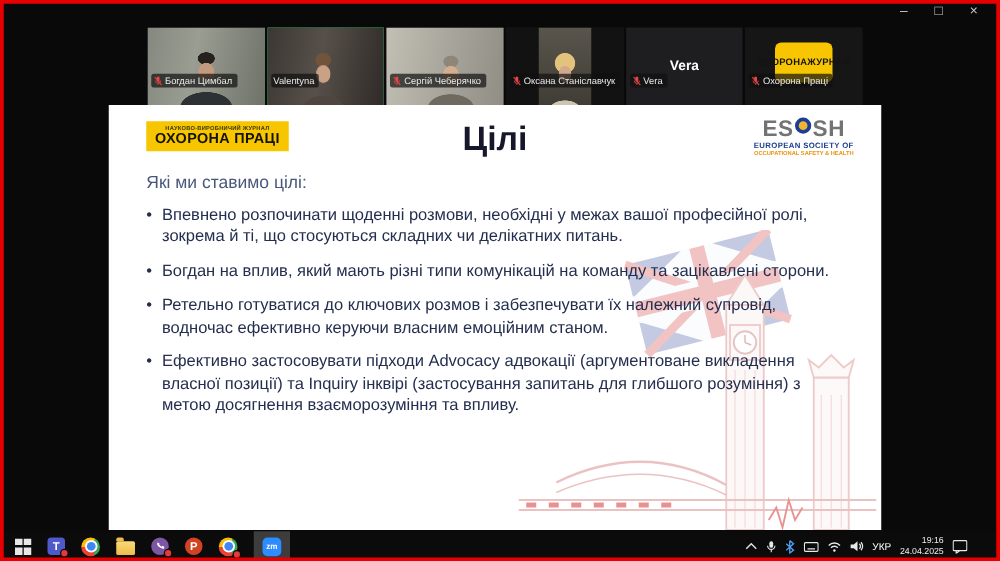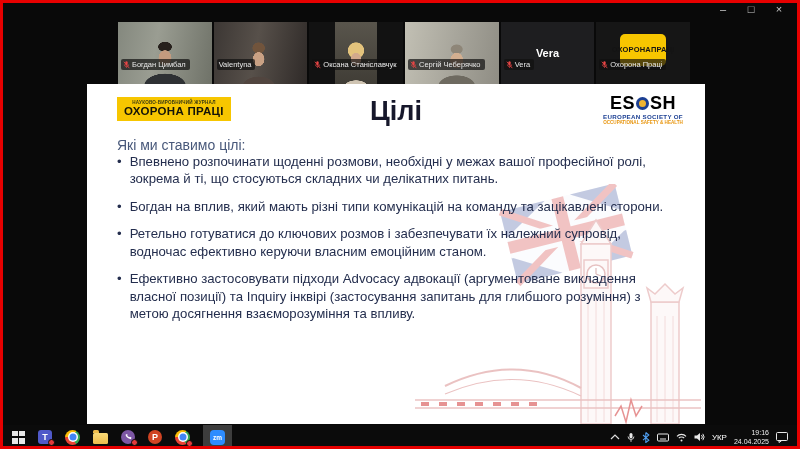--- a/index.html
+++ b/index.html
@@ -55,28 +55,28 @@
   .mic-off { flex:0 0 auto; }
 
   
   .slide { position:absolute; left:87px; top:84px; width:618px; height:340px; background:#fff; z-index:1; overflow:hidden; }
   .journal-logo { position:absolute; left:30px; top:13px; background:#f7c600; padding:3px 7px 4px; text-align:center; z-index:2; }
   .journal-tagline { font-size:4.6px; font-weight:bold; color:#3a3a12; letter-spacing:0.2px; }
   .journal-title { font-size:11.5px; font-weight:800; color:#131308; letter-spacing:0.3px; }
   .slide-title { position:absolute; left:0; right:0; top:12px; text-align:center;
     font-size:27px; font-weight:700; color:#16172b; z-index:2; }
   .esosh { position:absolute; right:14px; top:10px; width:96px; text-align:center; z-index:2; }
-  .esosh-main { display:flex; align-items:center; justify-content:center; font-size:18px;
-    font-weight:800; color:#000000; letter-spacing:0.5px; line-height:1; }
+  .esosh-main { display:flex; justify-content:center; font-size:18px;
+    font-weight:800; color:#737373; letter-spacing:0.5px; line-height:1; }
   .esosh-globe { width:13px; height:13px; border-radius:50%; background:#f0b432;
     border:3px solid #1b3f93; margin:0 1px; }
   .esosh-line1 { font-size:6.2px; font-weight:bold; color:#1b3f93; letter-spacing:0.3px; margin-top:1px; }
   .esosh-line2 { font-size:4.6px; font-weight:bold; color:#e8960f; }
   .slide-heading { position:absolute; left:30px; top:53px; font-size:14px; color:#48587a; z-index:2; }
-  .bullets { position:absolute; left:30px; top:69px; width:558px; z-index:2; }
+  .bullets { position:absolute; left:30px; top:79px; width:558px; z-index:2; }
   .bullet { display:flex; gap:8px; margin-bottom:10px; font-size:13.2px; line-height:1.32; color:#242e4e; }
   .dot { flex:0 0 auto; }
   .dot::before { content:"•"; }
   .decor { position:absolute; right:0; bottom:0; z-index:1; opacity:0.6; }
 
   
   .taskbar { position:absolute; left:0; right:0; bottom:0; height:24px; background:#0b0b0b;
     display:flex; align-items:center; z-index:40; }
   .task-apps { display:flex; align-items:center; gap:13px; padding-left:12px; height:100%; }
   .app { position:relative; display:flex; align-items:center; justify-content:center; cursor:pointer; }
@@ -94,21 +94,21 @@
     border-radius:1.5px; position:relative; margin-top:2px; }
   .folder-icon::before { content:""; position:absolute; top:-2.5px; left:0; width:6px; height:3px;
     background:#eebd4c; border-radius:1.5px 1.5px 0 0; }
   .viber-icon { width:14px; height:14px; border-radius:50%; background:#7d57a4;
     display:flex; align-items:center; justify-content:center; }
   .ppt-icon { width:14px; height:14px; border-radius:50%; background:#d04423; color:#fff;
     font-size:9px; font-weight:bold; display:flex; align-items:center; justify-content:center; }
   .zoom-tile { height:100%; display:flex; align-items:center; padding:0 7px; background:#3d3d3d; }
   .zoom-icon { width:15px; height:15px; border-radius:4px; background:#2d8cff; color:#fff;
     font-size:6.5px; font-weight:bold; display:flex; align-items:center; justify-content:center; }
-  .tray { margin-left:auto; display:flex; align-items:center; gap:7px; padding-right:12px; }
+  .tray { margin-left:auto; display:flex; align-items:center; gap:7px; padding-right:26px; }
   .tray-lang { color:#fff; font-size:8px; }
   .clock { color:#eee; font-size:7px; line-height:1.3; text-align:right; }
 </style>
 </head>
 <body>
 
 <div class="share-border"></div>
 
 <div class="window-controls">
   <span>–</span>
@@ -132,42 +132,42 @@
   </div>
 
   <div class="tile active">
     <div class="video v2"></div>
     <div class="name-tag">
       <span>Valentyna</span>
     </div>
   </div>
 
   <div class="tile">
+    <div class="video v3"></div>
+    <div class="name-tag">
+      <svg class="mic-off" width="7" height="8" viewBox="0 0 10 11">
+          <path d="M3.4,1.6 a1.6,1.6 0 0 1 3.2,0 v3 a1.6,1.6 0 0 1 -3.2,0 z" fill="#e84545"></path>
+          <path d="M2,4.8 a3,3 0 0 0 6,0" fill="none" stroke="#e84545" stroke-width="1"></path>
+          <line x1="5" y1="7.8" x2="5" y2="9.6" stroke="#e84545" stroke-width="1"></line>
+          <line x1="1.2" y1="0.8" x2="9" y2="10" stroke="#e84545" stroke-width="1.2"></line>
+        </svg>
+      <span>Сергій Чеберячко</span>
+    </div>
+  </div>
+
+  <div class="tile">
     <div class="video v4"></div>
     <div class="name-tag">
       <svg class="mic-off" width="7" height="8" viewBox="0 0 10 11">
           <path d="M3.4,1.6 a1.6,1.6 0 0 1 3.2,0 v3 a1.6,1.6 0 0 1 -3.2,0 z" fill="#e84545"></path>
           <path d="M2,4.8 a3,3 0 0 0 6,0" fill="none" stroke="#e84545" stroke-width="1"></path>
           <line x1="5" y1="7.8" x2="5" y2="9.6" stroke="#e84545" stroke-width="1"></line>
           <line x1="1.2" y1="0.8" x2="9" y2="10" stroke="#e84545" stroke-width="1.2"></line>
         </svg>
       <span>Оксана Станіславчук</span>
-    </div>
-  </div>
-
-  <div class="tile">
-    <div class="video v3"></div>
-    <div class="name-tag">
-      <svg class="mic-off" width="7" height="8" viewBox="0 0 10 11">
-          <path d="M3.4,1.6 a1.6,1.6 0 0 1 3.2,0 v3 a1.6,1.6 0 0 1 -3.2,0 z" fill="#e84545"></path>
-          <path d="M2,4.8 a3,3 0 0 0 6,0" fill="none" stroke="#e84545" stroke-width="1"></path>
-          <line x1="5" y1="7.8" x2="5" y2="9.6" stroke="#e84545" stroke-width="1"></line>
-          <line x1="1.2" y1="0.8" x2="9" y2="10" stroke="#e84545" stroke-width="1.2"></line>
-        </svg>
-      <span>Сергій Чеберячко</span>
     </div>
   </div>
 
   <div class="tile">
     <div class="video v5"></div>
     <div class="center-name">Vera</div>
     <div class="name-tag">
       <svg class="mic-off" width="7" height="8" viewBox="0 0 10 11">
           <path d="M3.4,1.6 a1.6,1.6 0 0 1 3.2,0 v3 a1.6,1.6 0 0 1 -3.2,0 z" fill="#e84545"></path>
           <path d="M2,4.8 a3,3 0 0 0 6,0" fill="none" stroke="#e84545" stroke-width="1"></path>
@@ -175,21 +175,21 @@
           <line x1="1.2" y1="0.8" x2="9" y2="10" stroke="#e84545" stroke-width="1.2"></line>
         </svg>
       <span>Vera</span>
     </div>
   </div>
 
   <div class="tile">
     <div class="video v6"></div>
     <div class="op-logo">
       <span>ОХОРОНА</span>
-      <span>ПРАЦІ</span>
+      <span>ЖУРНАЛ</span>
     </div>
     <div class="name-tag">
       <svg class="mic-off" width="7" height="8" viewBox="0 0 10 11">
           <path d="M3.4,1.6 a1.6,1.6 0 0 1 3.2,0 v3 a1.6,1.6 0 0 1 -3.2,0 z" fill="#e84545"></path>
           <path d="M2,4.8 a3,3 0 0 0 6,0" fill="none" stroke="#e84545" stroke-width="1"></path>
           <line x1="5" y1="7.8" x2="5" y2="9.6" stroke="#e84545" stroke-width="1"></line>
           <line x1="1.2" y1="0.8" x2="9" y2="10" stroke="#e84545" stroke-width="1.2"></line>
         </svg>
       <span>Охорона Праці</span>
     </div>

